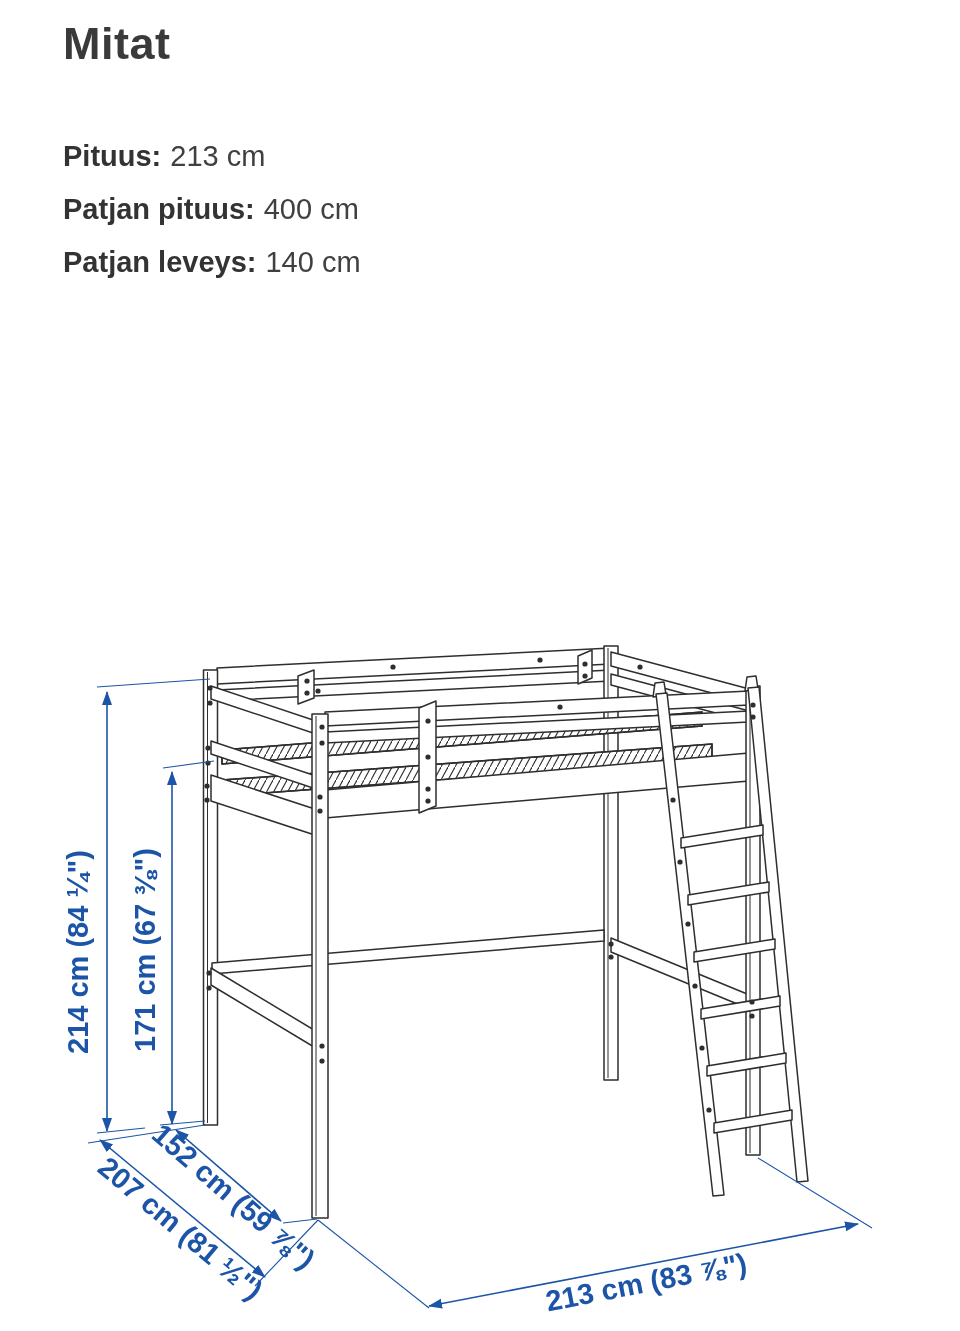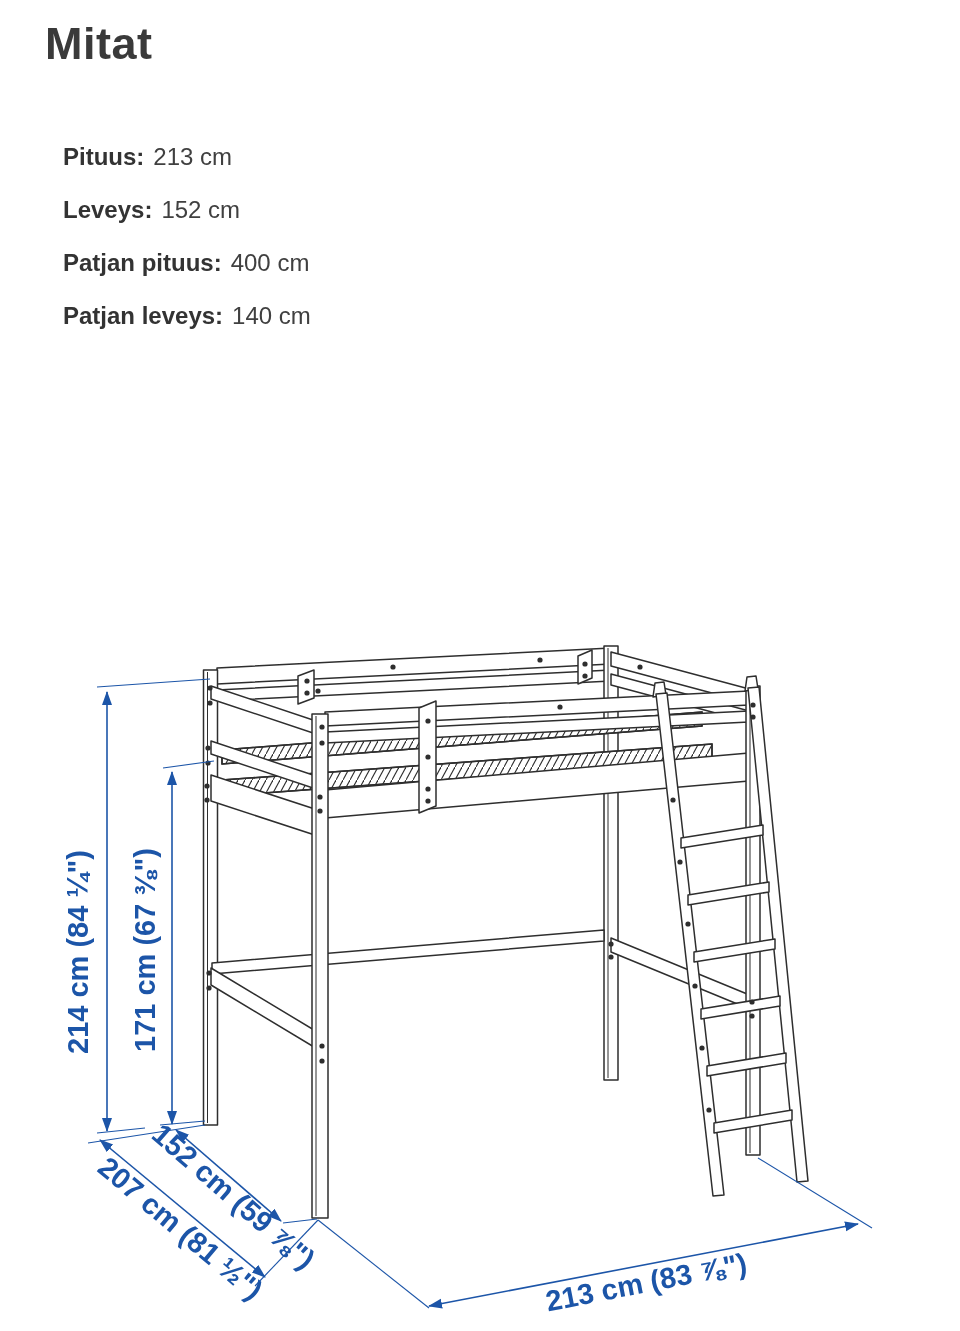--- a/index.html
+++ b/index.html
@@ -1,43 +1,40 @@
 <!DOCTYPE html>
 <html><head>
 <meta charset="utf-8">
 <style>
   html,body{margin:0;padding:0}
   body{width:960px;height:1331px;background:#ffffff;position:relative;overflow:hidden;
        font-family:"Liberation Sans",sans-serif;color:#333}
-  .page-title{position:absolute;left:45px;top:18px;margin:0;font-size:45px;font-weight:700;
+  .page-title{position:absolute;left:63px;top:18px;margin:0;font-size:45px;font-weight:700;
               color:#3a3a3a;letter-spacing:.5px}
   .specs{position:absolute;left:63px;top:130px}
-  .spec-row{font-size:24px;line-height:53px;white-space:nowrap;color:#383838}
+  .spec-row{font-size:29px;line-height:53px;white-space:nowrap;color:#383838}
   .spec-label{font-weight:700;color:#333}
   .spec-value{margin-left:9px;color:#404040}
   svg.diagram{position:absolute;left:0;top:0;width:960px;height:1331px}
   .board{fill:#ffffff;stroke:#2e2e2e;stroke-width:1.5;stroke-linejoin:round}
   .edge{stroke:#2e2e2e;stroke-width:1;fill:none}
   .dot{fill:#2e2e2e;stroke:none}
   .dim{stroke:#1c55a8;stroke-width:1.6;fill:none}
   .ext{stroke:#1c55a8;stroke-width:1.1;fill:none}
   .dimtext{fill:#1c55a8;font-size:29px;font-weight:700;text-anchor:middle;
            font-family:"Liberation Sans",sans-serif}
 </style>
 </head>
 <body>
 
 <h1 class="page-title">Mitat</h1>
 
 <div class="specs">
     <div class="spec-row">
     <span class="spec-label">Pituus:</span><span class="spec-value">213 cm</span>
-  </div>
-    <div class="spec-row">
-    <span class="spec-label">Leveys:</span><span class="spec-value">152 cm</span>
   </div>
     <div class="spec-row">
     <span class="spec-label">Patjan pituus:</span><span class="spec-value">400 cm</span>
   </div>
     <div class="spec-row">
     <span class="spec-label">Patjan leveys:</span><span class="spec-value">140 cm</span>
   </div>
   </div>
 
 <svg class="diagram" viewBox="0 0 960 1331">

